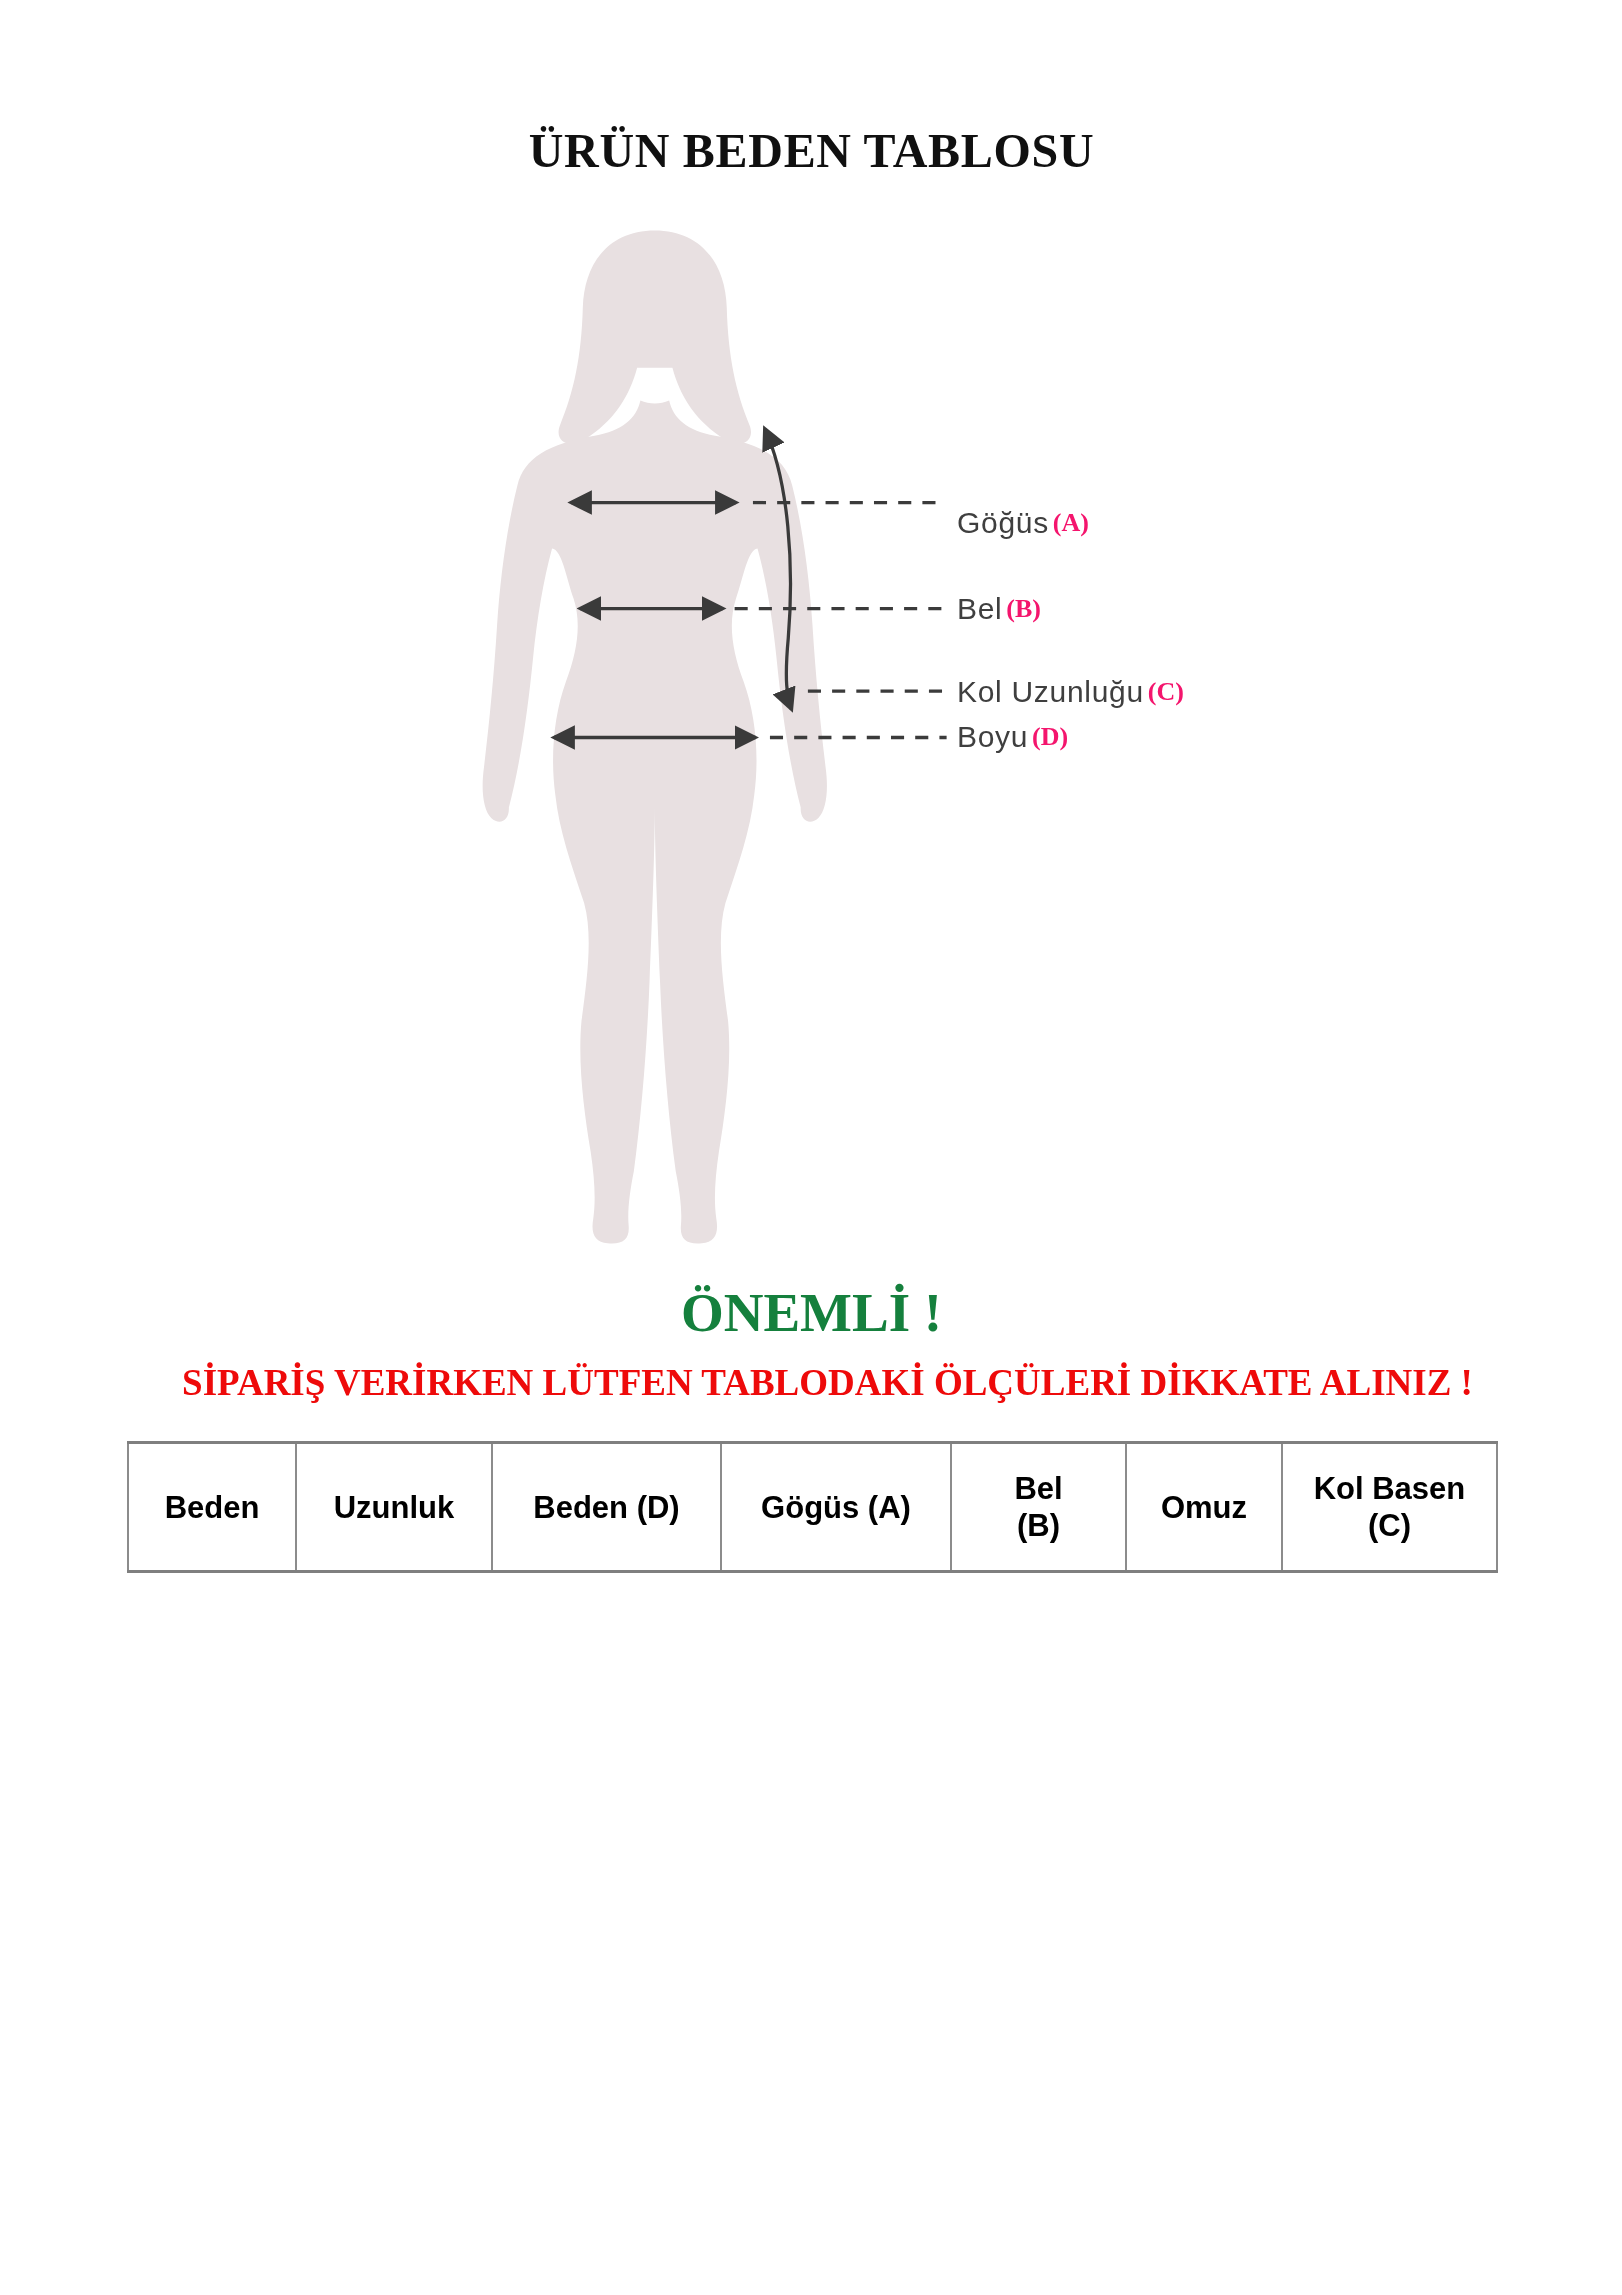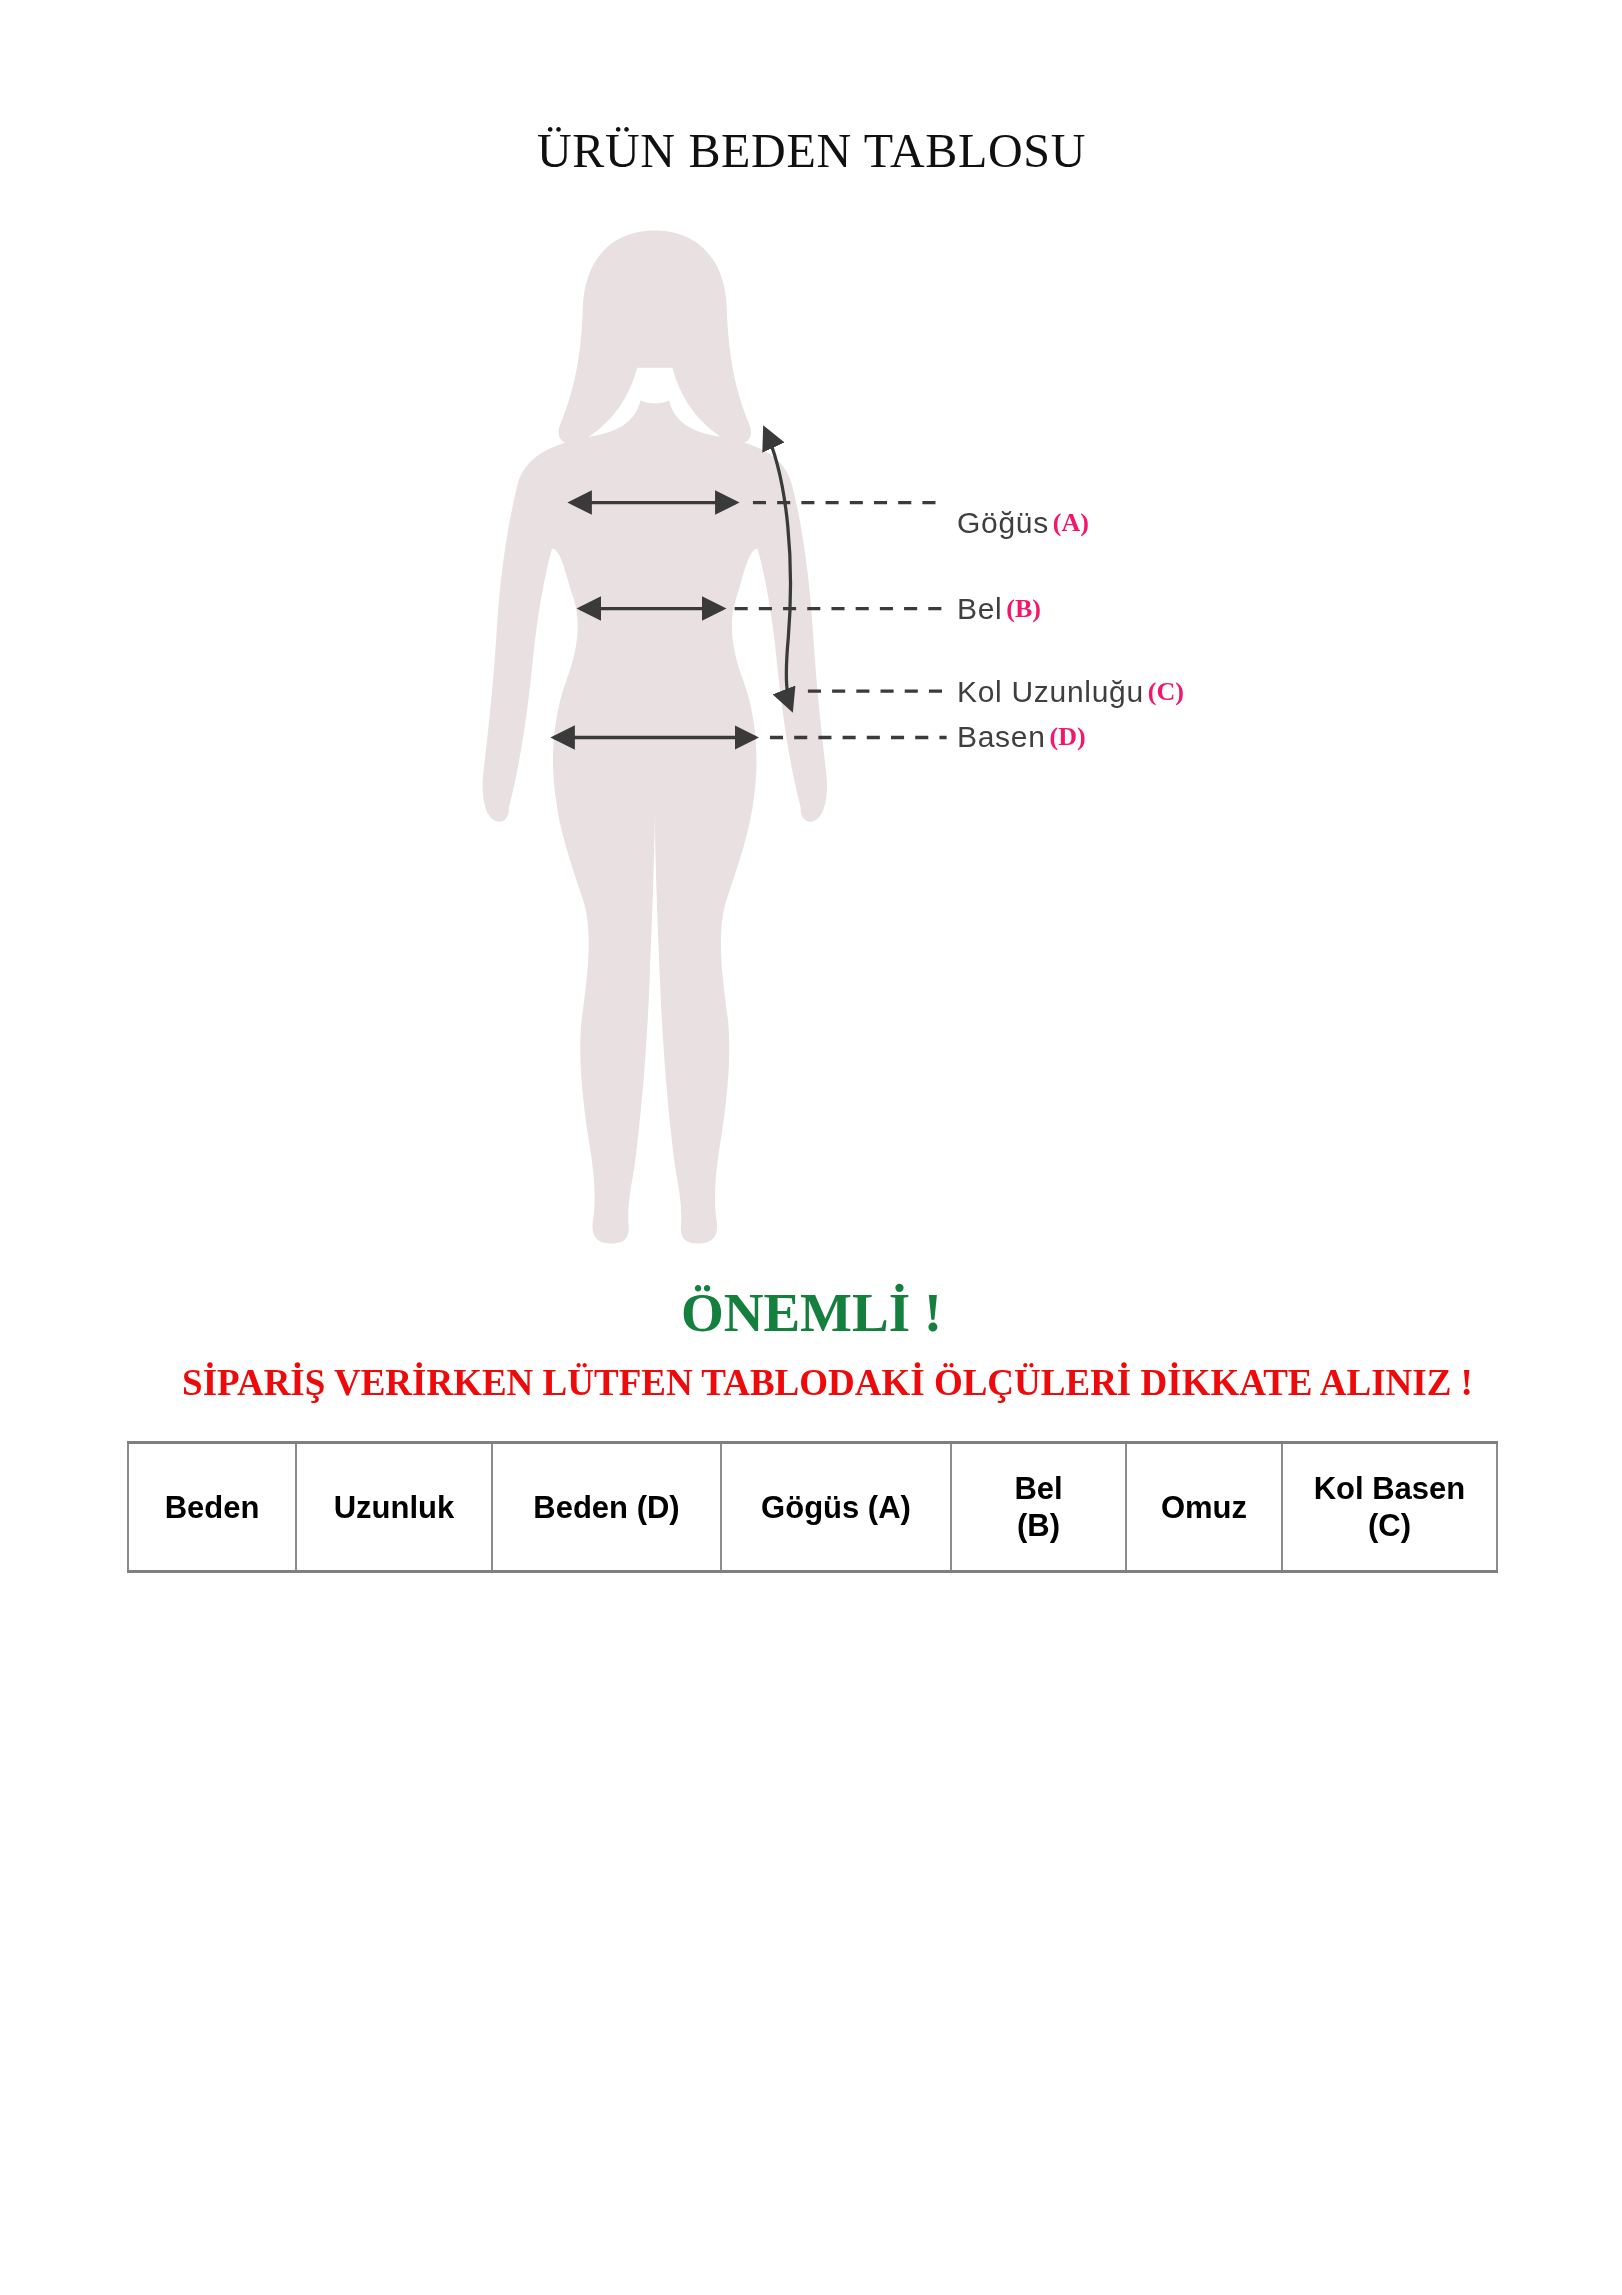--- a/index.html
+++ b/index.html
@@ -1,20 +1,20 @@
 <!DOCTYPE html>
 <html style="font-size:10.5px"><head>
 <meta charset="utf-8">
 <style>
   html,body{margin:0;padding:0;background:#ffffff;}
   .page{position:relative;width:1623px;height:2295px;background:#ffffff;overflow:hidden;
         font-family:"Liberation Sans",sans-serif;}
 
   .title{position:absolute;top:123px;left:0;width:100%;text-align:center;
-         font-family:"Liberation Serif",serif;font-size:48px;font-weight:400;
+         font-family:"Liberation Serif",serif;font-size:48px;font-weight:700;
          color:#101010;letter-spacing:0.7px;line-height:55px;}
 
   .figure-svg{position:absolute;left:393px;top:216px;width:589px;height:1060px;}
 
   .mlabel{position:absolute;left:957px;height:37px;display:flex;align-items:center;
           font-family:"Liberation Sans",sans-serif;font-size:30px;color:#3F3F3F;
           letter-spacing:0.7px;white-space:nowrap;}
   .mlabel .code{font-family:"Liberation Serif",serif;font-weight:700;font-size:26px;
                 color:#F4156D;margin-left:3.9px;letter-spacing:0;}
   .lbl-gogus{top:480px;margin-top:24px;}
@@ -128,21 +128,21 @@
   </div>
   <div class="mlabel lbl-bel">
     <span>Bel</span>
     <span class="code">(B)</span>
   </div>
   <div class="mlabel lbl-kol">
     <span>Kol Uzunluğu</span>
     <span class="code">(C)</span>
   </div>
   <div class="mlabel lbl-basen">
-    <span>Basen</span>
+    <span>Boyu</span>
     <span class="code">(D)</span>
   </div>
 
   <div class="important">ÖNEMLİ !</div>
   <div class="warning">SİPARİŞ VERİRKEN LÜTFEN TABLODAKİ ÖLÇÜLERİ DİKKATE ALINIZ !</div>
 
   <table class="size-table">
     <colgroup>
       <col style="width:168px">
         <col style="width:196px">

